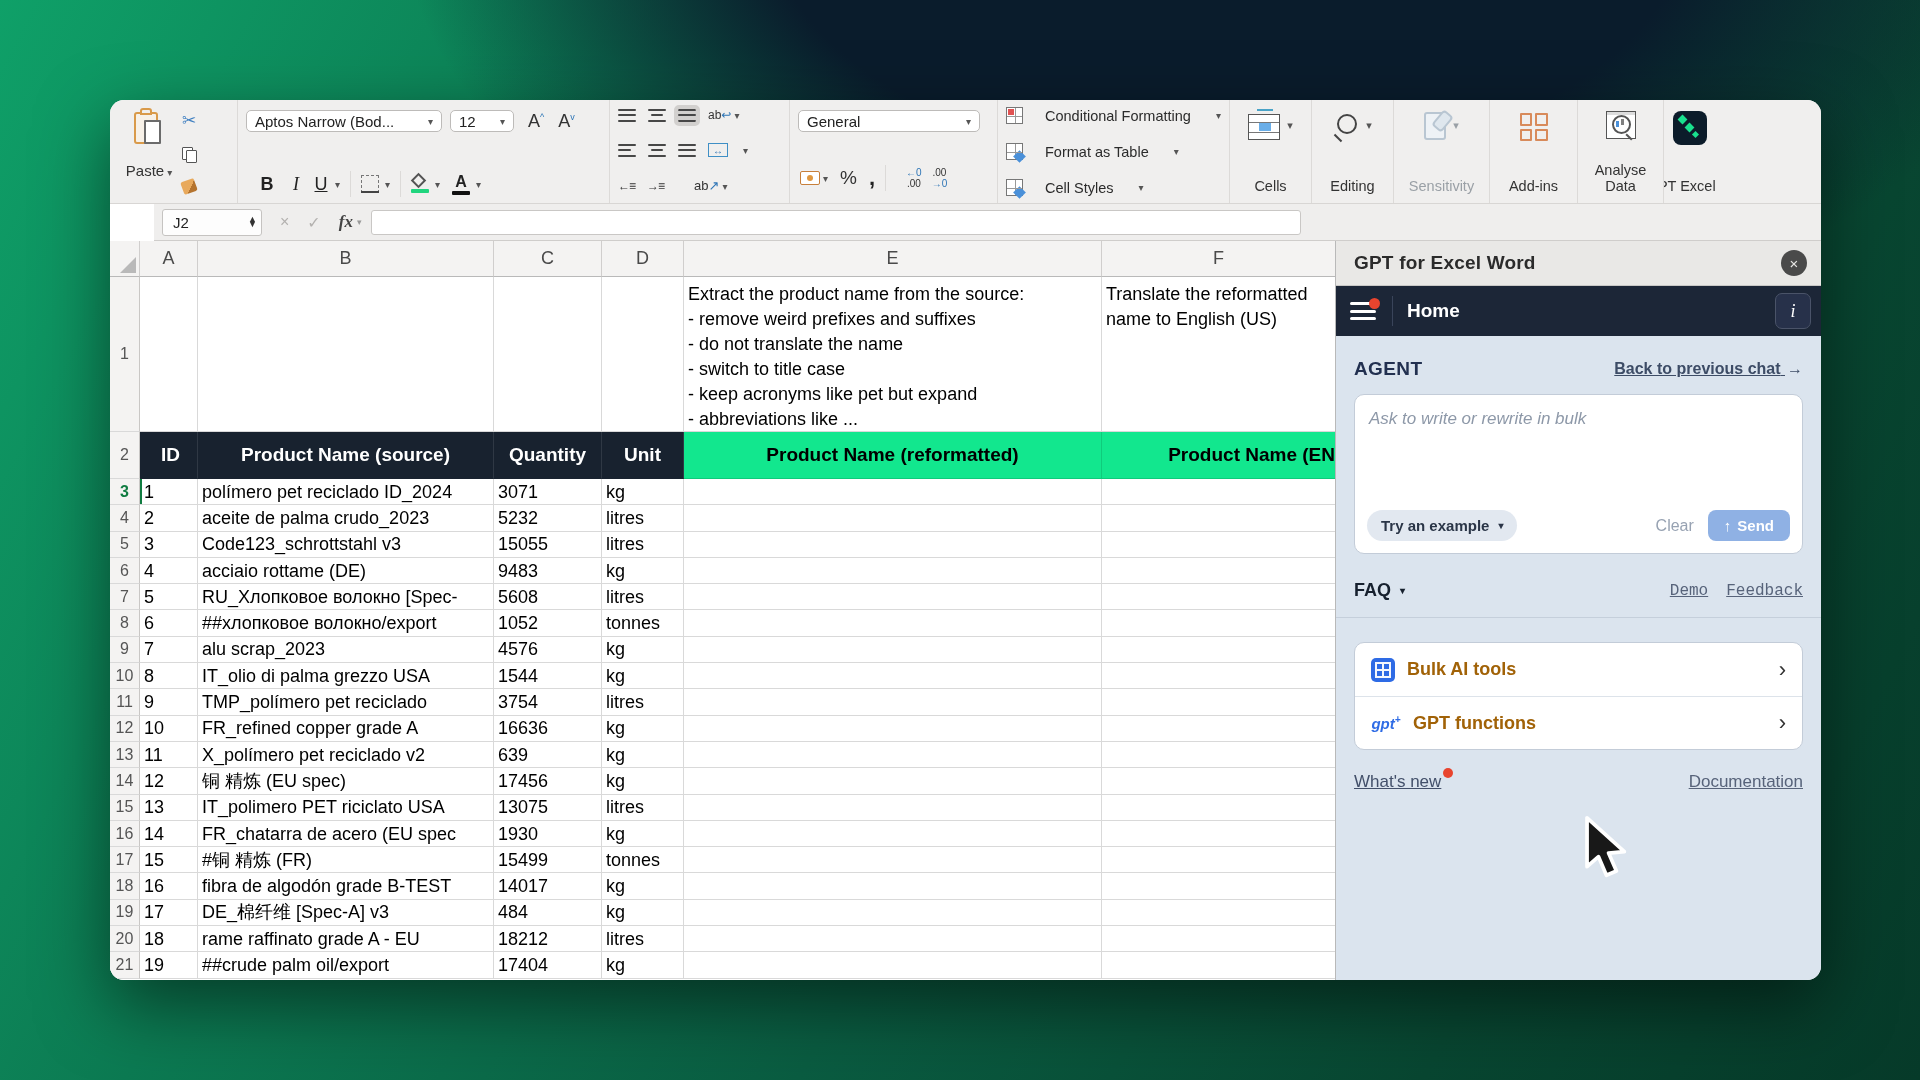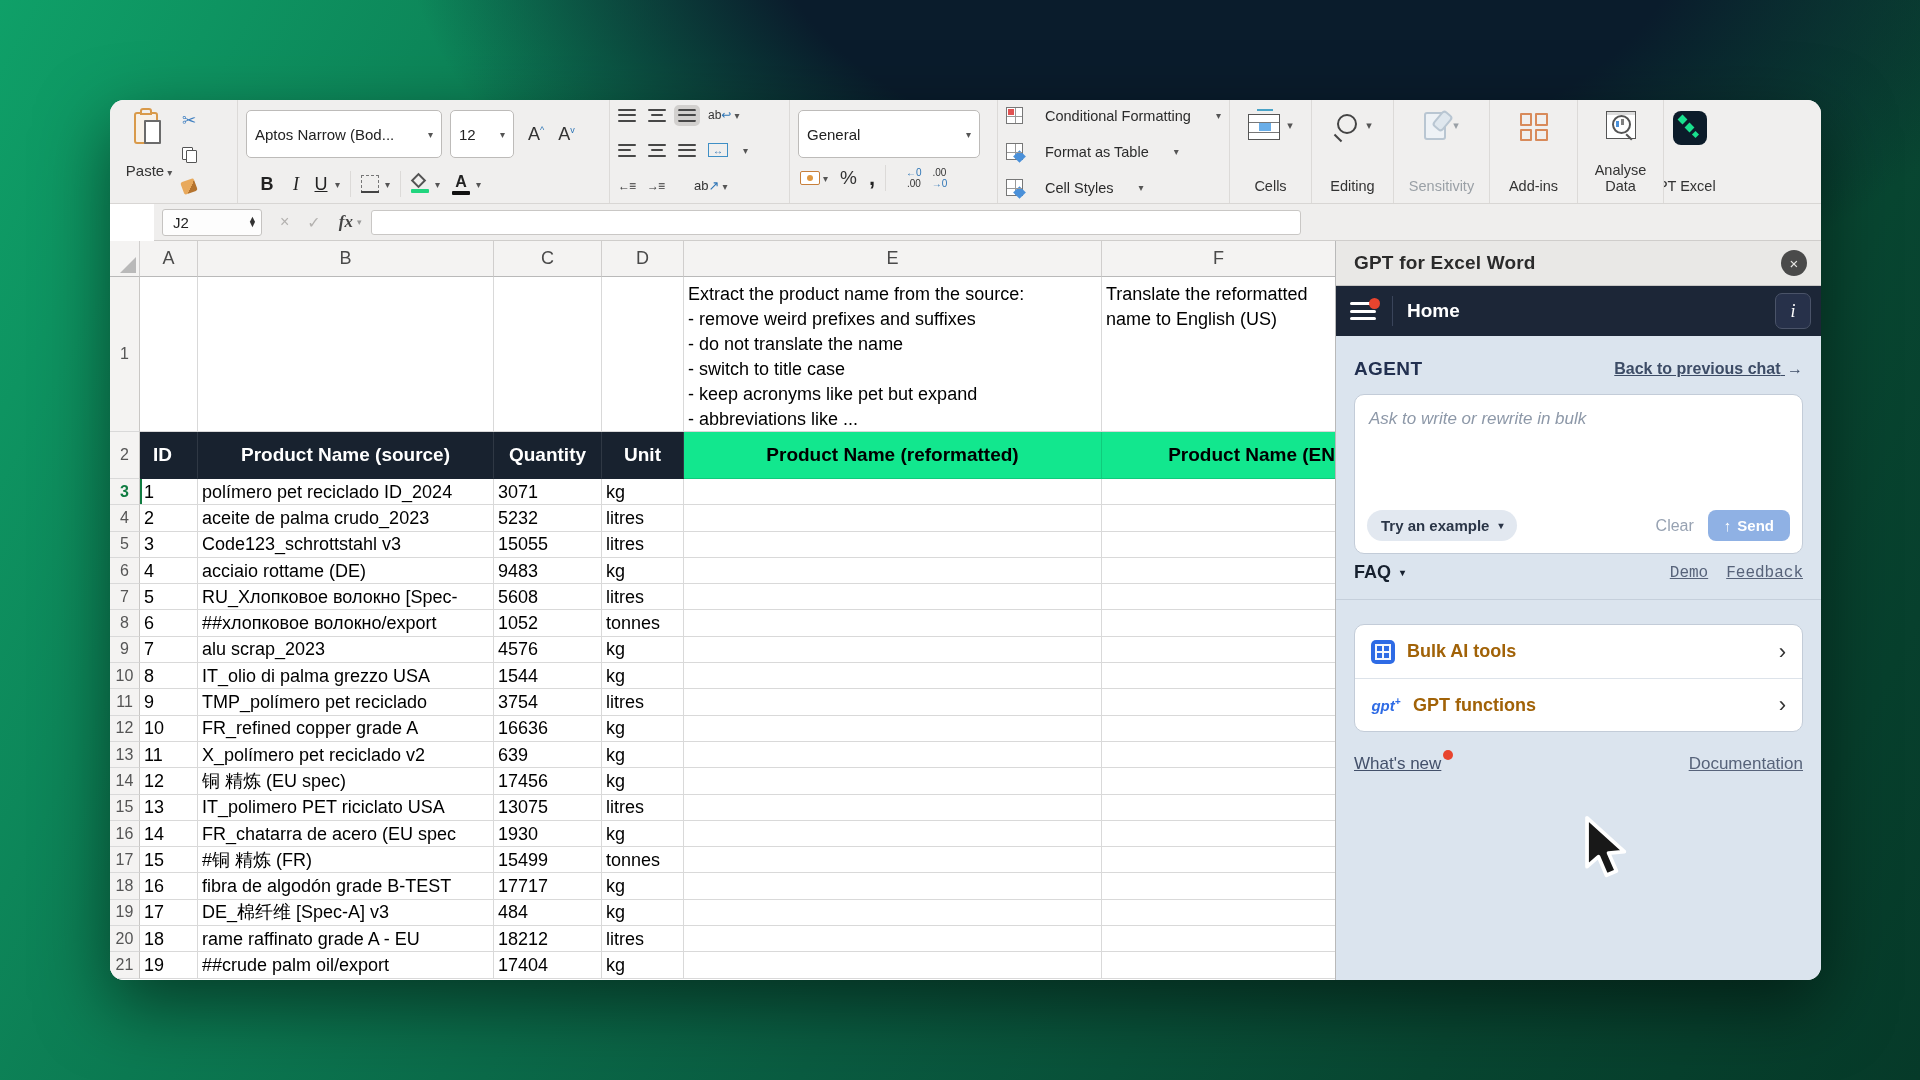--- a/index.html
+++ b/index.html
@@ -29,21 +29,21 @@
   .paste-lbl { margin-top:16px; font-size:15px; color:#333; }
   .clip-col { display:flex; flex-direction:column; justify-content:space-between; padding:2px 0 4px 2px; }
   .scissors { font-size:17px; color:#3f7fc1; line-height:1; }
   .copy-ic { position:relative; width:16px; height:16px; }
   .copy-ic i { position:absolute; width:11px; height:13px; border:1.5px solid #555; background:#fff; border-radius:1px; }
   .copy-ic i:nth-child(1){ left:0; top:0; } .copy-ic i:nth-child(2){ left:4px; top:3px; }
   .painter { width:14px; height:13px; background:linear-gradient(135deg,#e8a95c 60%, #b5742f 60%); border-radius:2px; transform:rotate(-20deg); }
   
   .g-font { width:372px; flex-direction:column; justify-content:space-between; }
   .rrow { display:flex; align-items:center; }
-  .combo { display:flex; align-items:center; justify-content:space-between; background:#fff; border:1px solid #bdbbb9; border-radius:5px; height:48px; padding:1px 8px; font-size:15px; color:#222; }
+  .combo { display:flex; align-items:center; justify-content:space-between; background:#fff; border:1px solid #bdbbb9; border-radius:5px; height:22px; padding:1px 8px; font-size:15px; color:#222; }
   .font-combo { width:196px; }
   .size-combo { width:64px; margin-left:8px; }
   .abtn { font-size:18px; color:#333; margin-left:14px; position:relative; }
   .abtn sup { font-size:9px; color:#2e75b6; }
   .fmt-row { justify-content:flex-start; gap:0; padding-left:6px; }
   .fmt-b { font-weight:bold; font-size:18px; color:#222; width:30px; text-align:center; }
   .fmt-i { font-style:italic; font-family:"Liberation Serif", serif; font-size:18px; color:#222; width:28px; text-align:center; }
   .fmt-u { font-size:18px; color:#222; text-decoration:underline; width:22px; text-align:center; }
   .mini-sep { width:1px; height:26px; background:#dcdad8; margin:0 10px; }
   .borders-ic { width:18px; height:18px; border:1px dashed #777; position:relative; }
@@ -132,21 +132,21 @@
   .cell { border-right:1px solid #d9d9d9; border-bottom:1px solid #d9d9d9; background:#fff;
     font-size:18px; color:#000; padding:0 4px; white-space:nowrap; overflow:hidden; display:flex; align-items:center; }
   .row1 { height:155px; } .row1 .rn, .row1 .cell { align-items:flex-start; }
   .row1 .rn { align-items:center; }
   .e1cell { display:block; padding-top:5px; line-height:25px; }
   .f1cell { display:block; padding-top:5px; line-height:25px; white-space:normal; }
   .hdr-row { height:47px; }
   .hdr-row .rn { font-size:16px; }
   .hcell { display:flex; align-items:center; justify-content:center; font-weight:bold; font-size:19px;
     background:#18222f; color:#fff; border-right:1px solid rgba(255,255,255,.10); border-bottom:1px solid #18222f; overflow:hidden; white-space:nowrap; }
-  .hcell.idc { justify-content:flex-start; padding-left:13px; }
+  .hcell.idc { justify-content:flex-start; padding-left:21px; }
   .hcell.green { background:#12e78e; color:#000; border-right:1px solid rgba(0,0,0,.12); border-bottom:1px solid #0fca7c; }
   .drow { height:26.3px; }
   .drow .cell { line-height:26px; }
   .drow:nth-child(1) .rn { color:#107c41; font-weight:bold; }
   .drow:nth-child(1) .c-id { box-shadow:inset 2px 0 0 #107c41; }
 
   
   .sidebar { position:absolute; left:1225px; top:141px; width:486px; height:739px; background:#dbe4ee; border-left:1px solid #b9b9b9; }
   .sb-title { height:45px; background:#e9e8e6; border-bottom:1px solid #c9c8c6; display:flex; align-items:center; justify-content:space-between; padding:0 14px 0 18px; }
   .sb-title-txt { font-size:19px; color:#2b2b2b; font-weight:bold; letter-spacing:.2px; }
@@ -166,21 +166,21 @@
   .back-arrow { text-decoration:none; display:inline-block; margin-left:2px; }
   .prompt-card { margin-top:14px; background:#fff; border:1px solid #c3ccd8; border-radius:10px; height:160px; display:flex; flex-direction:column; justify-content:space-between; }
   .prompt-input { border:none; outline:none; resize:none; background:transparent; font-family:"Liberation Sans", sans-serif;
     font-size:17px; padding:14px 14px 0 14px; height:90px; color:#333; }
   .prompt-input::placeholder { font-style:italic; color:#8d98a8; }
   .prompt-foot { display:flex; align-items:center; padding:0 12px 12px 12px; }
   .try-pill { background:#e2e8f0; border-radius:16px; padding:7px 14px; font-size:15px; font-weight:bold; color:#2a3547; display:flex; align-items:center; gap:6px; }
   .try-pill .chev { font-size:10px; color:#2a3547; }
   .clear-btn { margin-left:auto; font-size:16px; color:#97a2b2; margin-right:14px; }
   .send-btn { background:#8fb1e4; border-radius:8px; padding:7px 16px; font-size:15px; font-weight:bold; color:#fff; display:flex; align-items:center; gap:6px; }
-  .faq-row { display:flex; align-items:center; justify-content:space-between; margin-top:8px; }
+  .faq-row { display:flex; align-items:center; justify-content:space-between; margin-top:26px; }
   .faq-lbl { font-size:18px; font-weight:bold; color:#16202e; display:flex; align-items:center; gap:6px; }
   .faq-lbl .chev { font-size:10px; color:#16202e; }
   .faq-links { display:flex; gap:18px;font-family:Liberation Mono, monospace; }
   .sb-link { font-size:16px; color:#57637a; text-decoration:underline; }
   .sb-sep { margin:16px -18px 0 -18px; border-top:1px solid #c5cfdb; }
   .tools-card { margin-top:24px; background:#fff; border:1px solid #c3ccd8; border-radius:10px; overflow:hidden; }
   .tool-row { height:53px; display:flex; align-items:center; padding:0 16px; gap:12px; }
   .tool-row + .tool-row { border-top:1px solid #dde3ea; }
   .tool-lbl { font-size:18px; font-weight:bold; color:#a16207; }
   .tool-chev { margin-left:auto; font-size:22px; color:#333; line-height:1; }
@@ -579,21 +579,21 @@
     <div class="cell">#铜 精炼 (FR)</div>
     <div class="cell">15499</div>
     <div class="cell">tonnes</div>
     <div class="cell"></div>
     <div class="cell" style="border-right:none"></div>
   </div>
           <div class="srow drow">
     <div class="rn">18</div>
     <div class="cell c-id">16</div>
     <div class="cell">fibra de algodón grade B-TEST</div>
-    <div class="cell">17717</div>
+    <div class="cell">14017</div>
     <div class="cell">kg</div>
     <div class="cell"></div>
     <div class="cell" style="border-right:none"></div>
   </div>
           <div class="srow drow">
     <div class="rn">19</div>
     <div class="cell c-id">17</div>
     <div class="cell">DE_棉纤维 [Spec-A] v3</div>
     <div class="cell">484</div>
     <div class="cell">kg</div>

